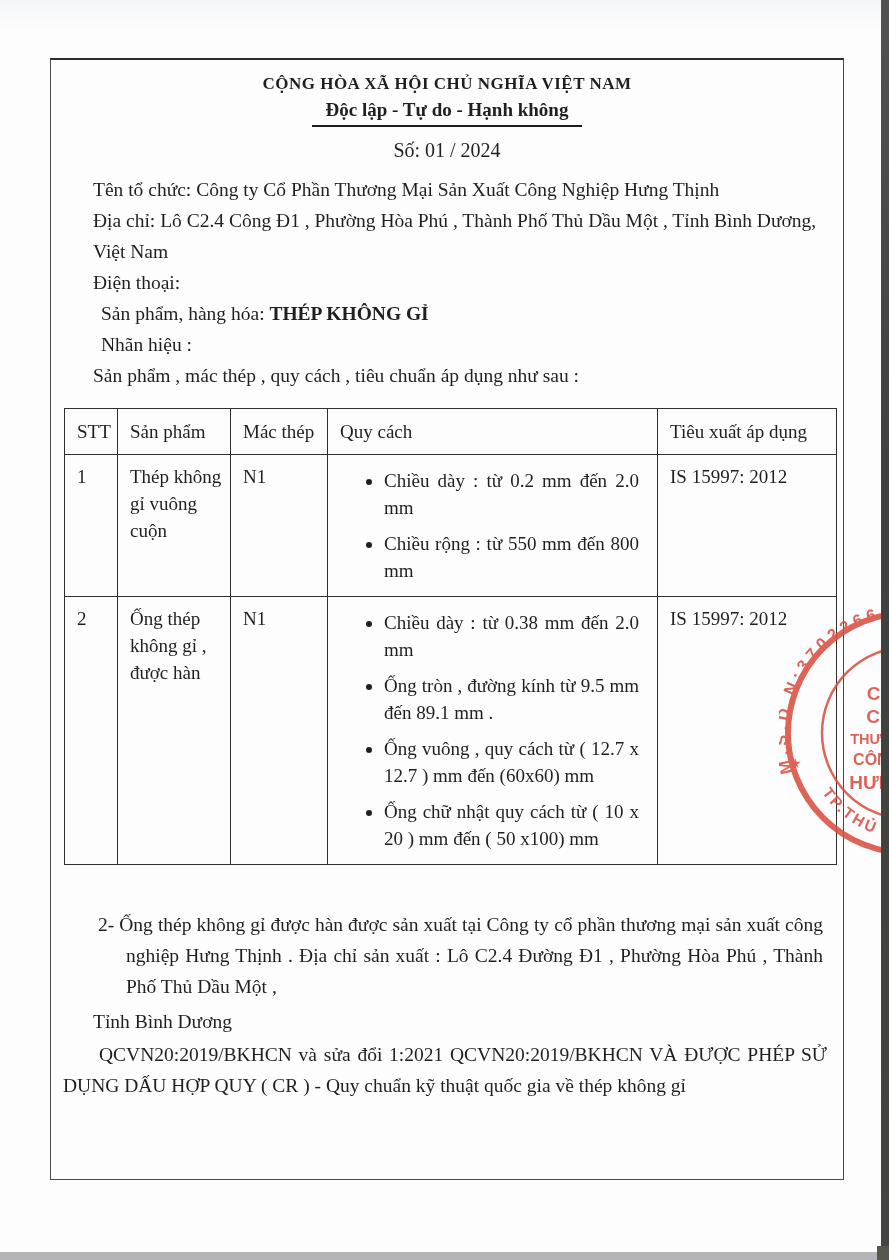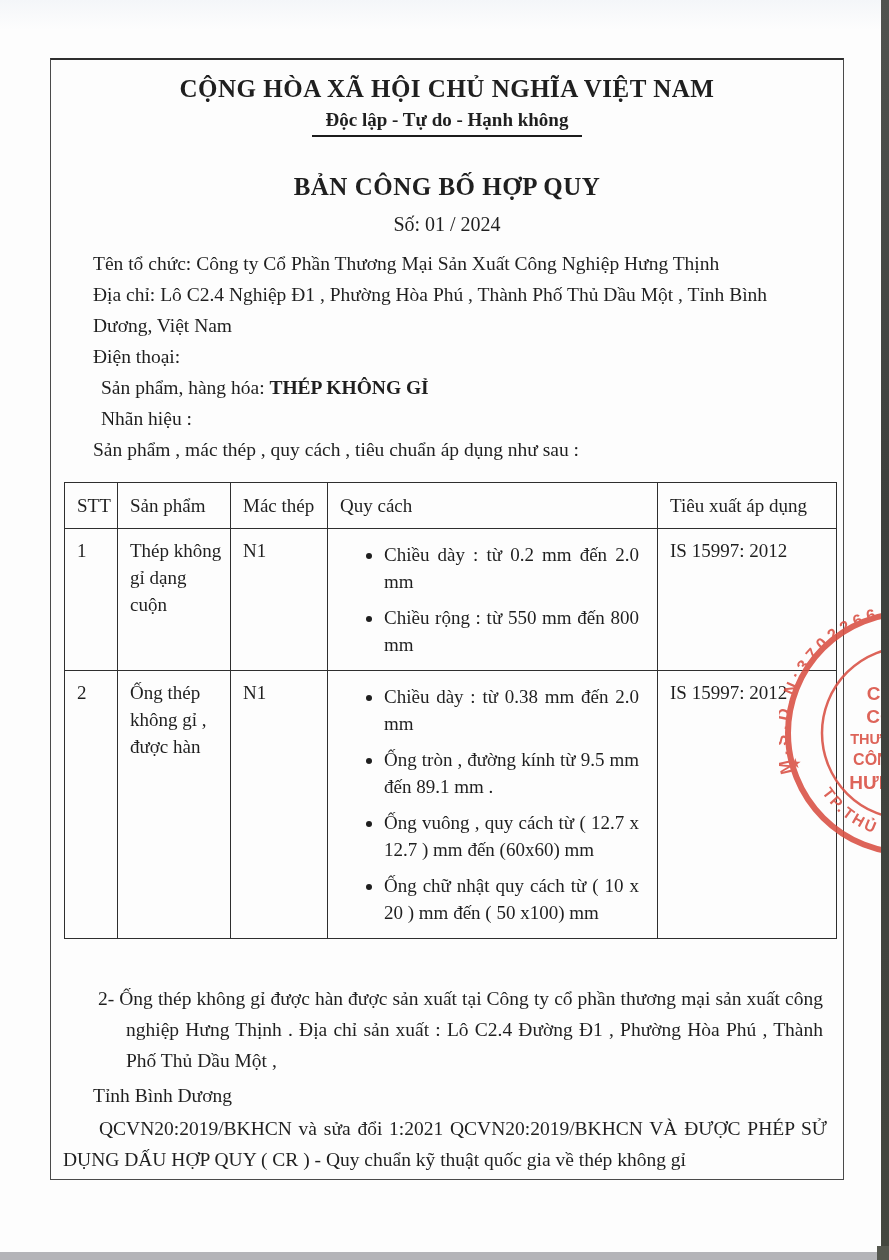--- a/index.html
+++ b/index.html
@@ -8,21 +8,21 @@
     background:linear-gradient(180deg,#f4f6f9 0px,#fdfdfd 30px,#fdfdfd 100%);
     font-family:"Liberation Serif","DejaVu Serif",serif;
     color:#1f1f1f;
   }
   .page-frame{
     position:absolute;left:50px;top:58px;width:794px;height:1122px;
     border:1.5px solid #4a4a4a;border-top:2.5px solid #2e2e2e;
     background:#fdfdfd;box-sizing:border-box;
   }
   .gov-header{text-align:center;margin-top:13px;line-height:1.25;}
-  .gov-header .line1{font-size:25px;font-weight:bold;letter-spacing:.5px;}
+  .gov-header .line1{font-size:17px;font-weight:bold;letter-spacing:.5px;}
   .gov-header .line2{display:inline-block;font-size:19px;font-weight:bold;
     border-bottom:2px solid #1c1c1c;padding:2px 14px 3px 14px;margin-top:2px;}
   .doc-title{text-align:center;font-size:25px;font-weight:bold;margin-top:36px;letter-spacing:.5px;}
   .doc-number{text-align:center;font-size:20px;margin-top:12px;}
   .body-text{margin:0 18px 17px 42px;font-size:19.5px;line-height:31px;}
   .body-text p{margin:0;}
   .p-top{margin-top:12px !important;}
   .indent8{text-indent:8px;}
   .bold{font-weight:bold;}
   table.spec{
@@ -58,26 +58,25 @@
 </head>
 <body>
 
 <div class="page-frame">
 
   <div class="gov-header">
     <div class="line1">CỘNG HÒA XÃ HỘI CHỦ NGHĨA VIỆT NAM</div>
     <div><span class="line2">Độc lập - Tự do - Hạnh không</span></div>
   </div>
 
-  <div class="doc-title">BẢN CÔNG BỐ HỢP QUY</div>
   <div class="doc-number">Số: 01 / 2024</div>
 
   <div class="body-text">
     <p class="p-top">Tên tổ chức: Công ty Cổ Phần Thương Mại Sản Xuất Công Nghiệp Hưng Thịnh</p>
-    <p>Địa chỉ: Lô C2.4 Nghiệp Đ1 , Phường Hòa Phú , Thành Phố Thủ Dầu Một , Tỉnh Bình Dương, Việt Nam</p>
+    <p>Địa chỉ: Lô C2.4 Công Đ1 , Phường Hòa Phú , Thành Phố Thủ Dầu Một , Tỉnh Bình Dương, Việt Nam</p>
     <p>Điện thoại:</p>
     <p class="indent8"><span>Sản phẩm, hàng hóa:</span>&nbsp;<span class="bold">THÉP KHÔNG GỈ</span></p>
     <p class="indent8">Nhãn hiệu :</p>
     <p>Sản phẩm , mác thép , quy cách , tiêu chuẩn áp dụng như sau :</p>
   </div>
 
   <table class="spec">
     <colgroup>
         <col class="c-stt">
         <col class="c-sp">
@@ -90,21 +89,21 @@
         <th class="center">STT</th>
         <th>Sản phẩm</th>
         <th>Mác thép</th>
         <th>Quy cách</th>
         <th>Tiêu xuất áp dụng</th>
       </tr>
     </thead>
     <tbody>
       <tr>
         <td class="center">1</td>
-        <td class="justify">Thép không gỉ dạng cuộn</td>
+        <td class="justify">Thép không gỉ vuông cuộn</td>
         <td class="center">N1</td>
         <td>
           <ul class="qc-list">
             <li>Chiều dày : từ 0.2 mm đến 2.0 mm</li>
             <li>Chiều rộng : từ 550 mm đến 800 mm</li>
           </ul>
         </td>
         <td>IS 15997: 2012</td>
       </tr>
       <tr>

